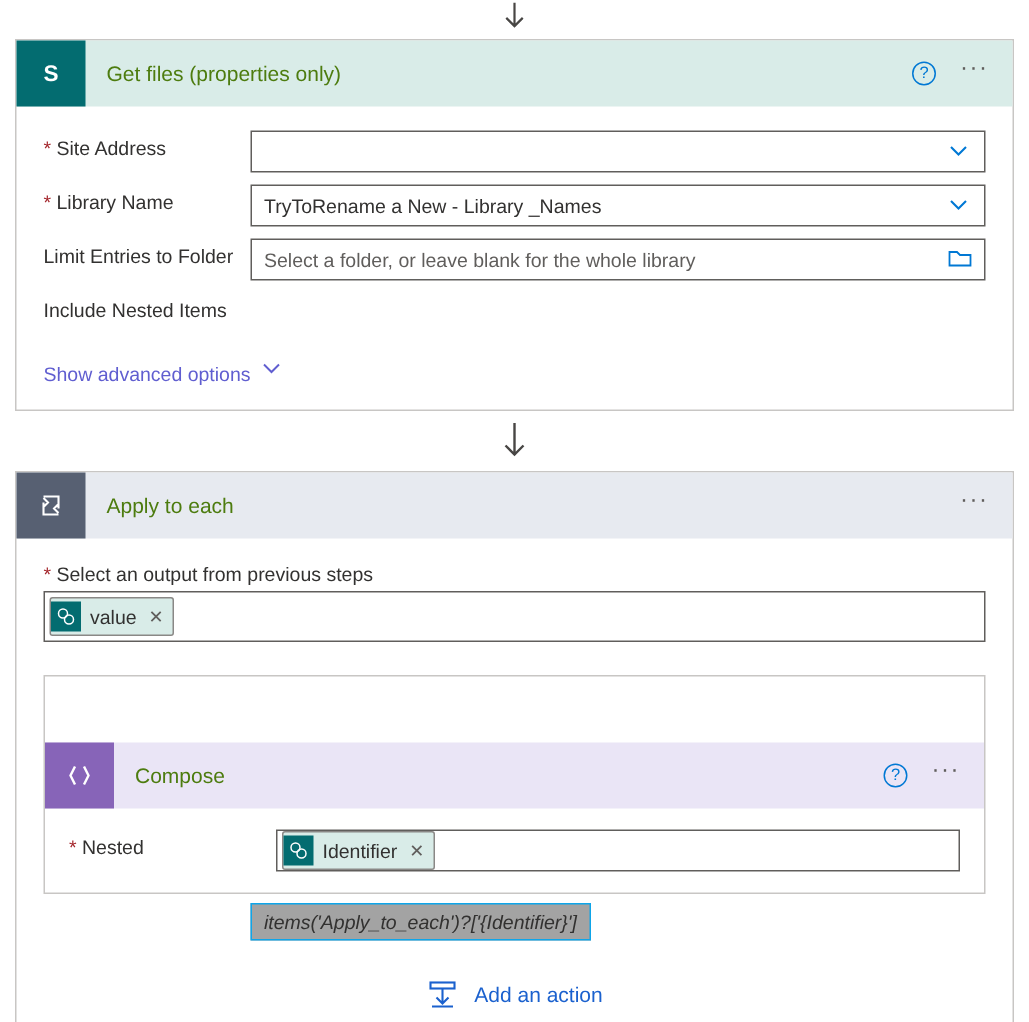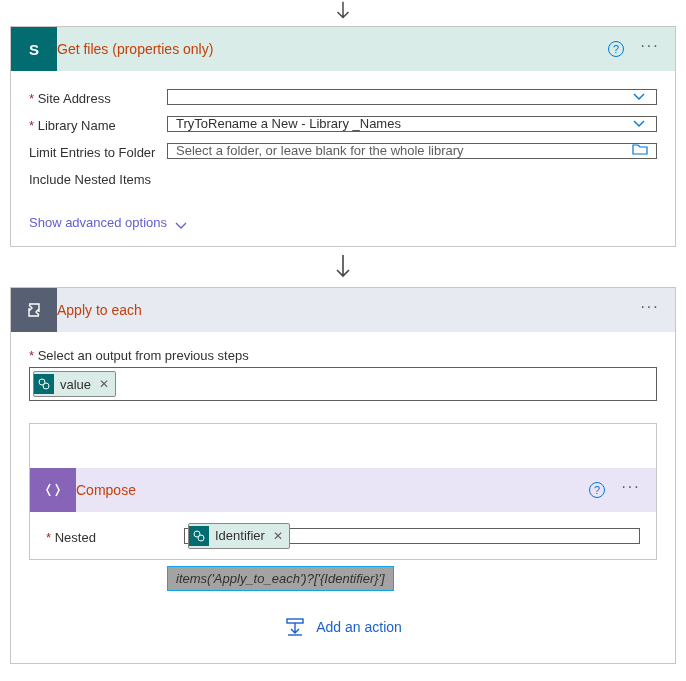--- a/index.html
+++ b/index.html
@@ -39,22 +39,23 @@
     display: flex;
     align-items: center;
     justify-content: center;
     flex: 0 0 46px;
   }
   .ic-sharepoint { background: #036c70; color: #fff; font-weight: 600; font-size: 15px; }
   .ic-apply { background: #576072; }
   .ic-compose { background: #8764b8; }
   .hdr-title {
     flex: 1;
+    padding-left: 14px;
     font-size: 14px;
-    color: #c2410c;
+    color: #4d7c0f;
   }
   .hdr-actions {
     display: flex;
     align-items: center;
     gap: 16px;
     padding-right: 16px;
   }
   .help-icon {
     width: 16px; height: 16px;
     border: 1.3px solid #0078d4;
@@ -83,21 +84,21 @@
     flex: 0 0 138px;
     font-size: 13px;
     color: #323130;
     padding-top: 4px;
     align-self: flex-start;
   }
   .req::before { content: "* "; color: #a4262c; }
   .form-field {
     flex: 1;
     border: 1px solid #605e5c;
-    height: 16px;
+    height: 28px;
     display: flex;
     align-items: center;
     padding: 0 8px;
     position: relative;
     background: #fff;
   }
   .form-field .value {
     flex: 1;
     font-size: 13px;
     color: #323130;
@@ -109,21 +110,21 @@
   }
   .chev {
     width: 18px;
     display: flex; justify-content: center;
     color: #0078d4;
   }
   .folder-ic { color: #0078d4; }
 
   .adv-link {
     display: inline-flex;
-    align-items: flex-end;
+    align-items: flex-start;
     gap: 8px;
     color: #605ed0;
     font-size: 13px;
     margin-top: 20px;
     cursor: pointer;
   }
 
   
   .sel-label { font-size: 13px; color: #323130; margin-bottom: 4px; }
   .sel-label .req-star { color: #a4262c; }

